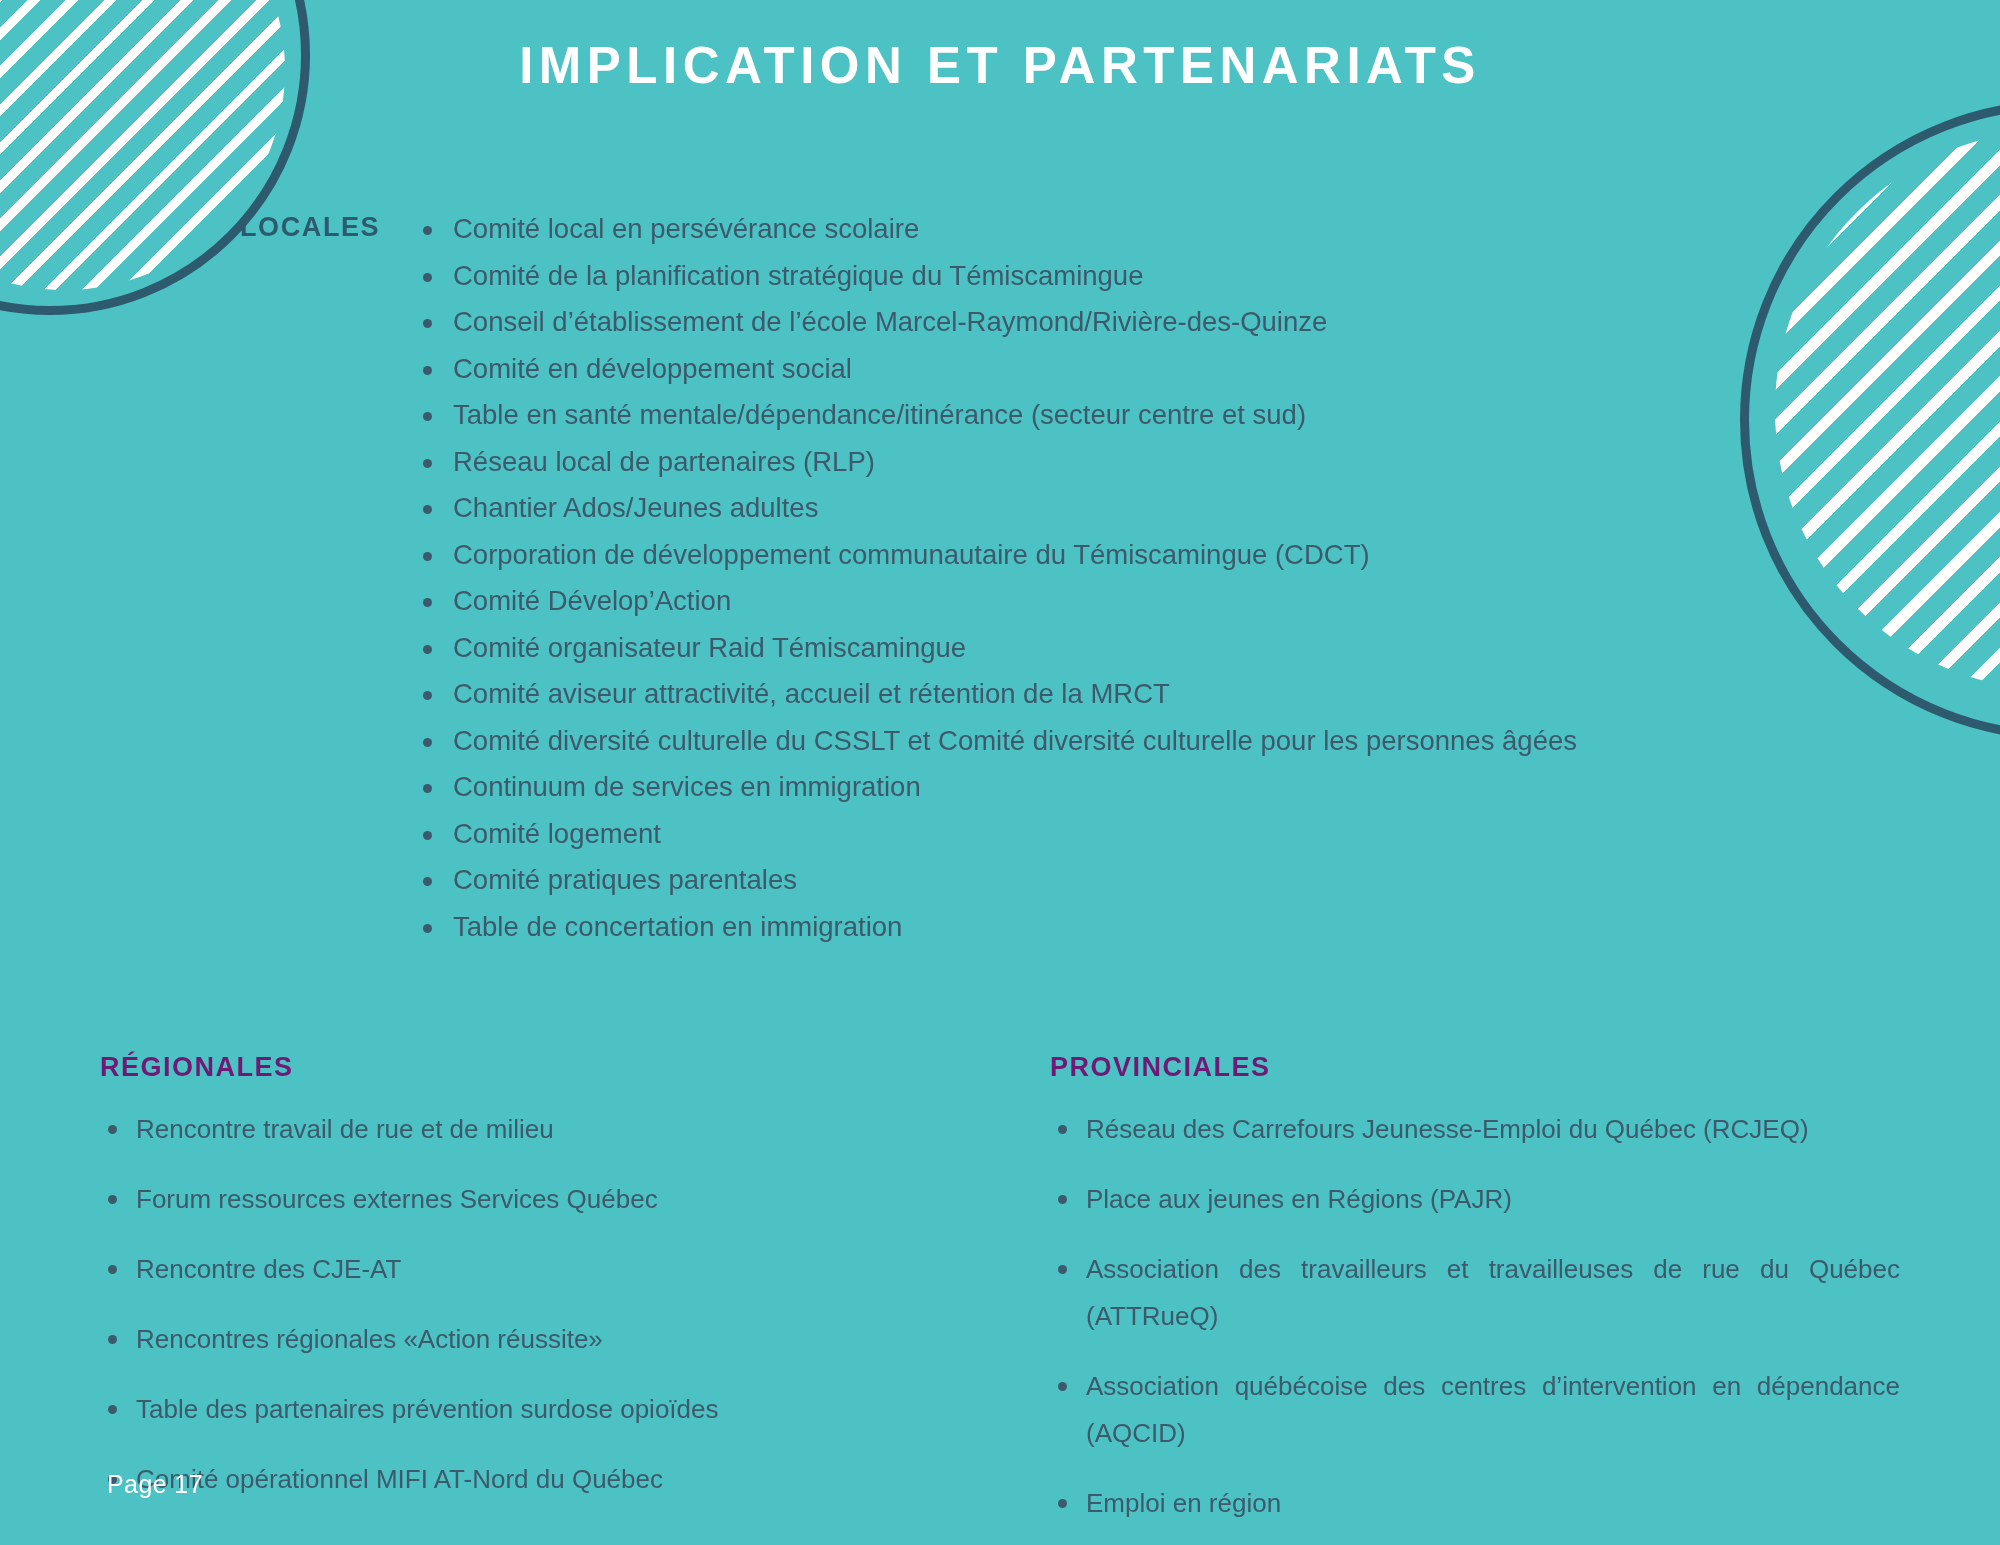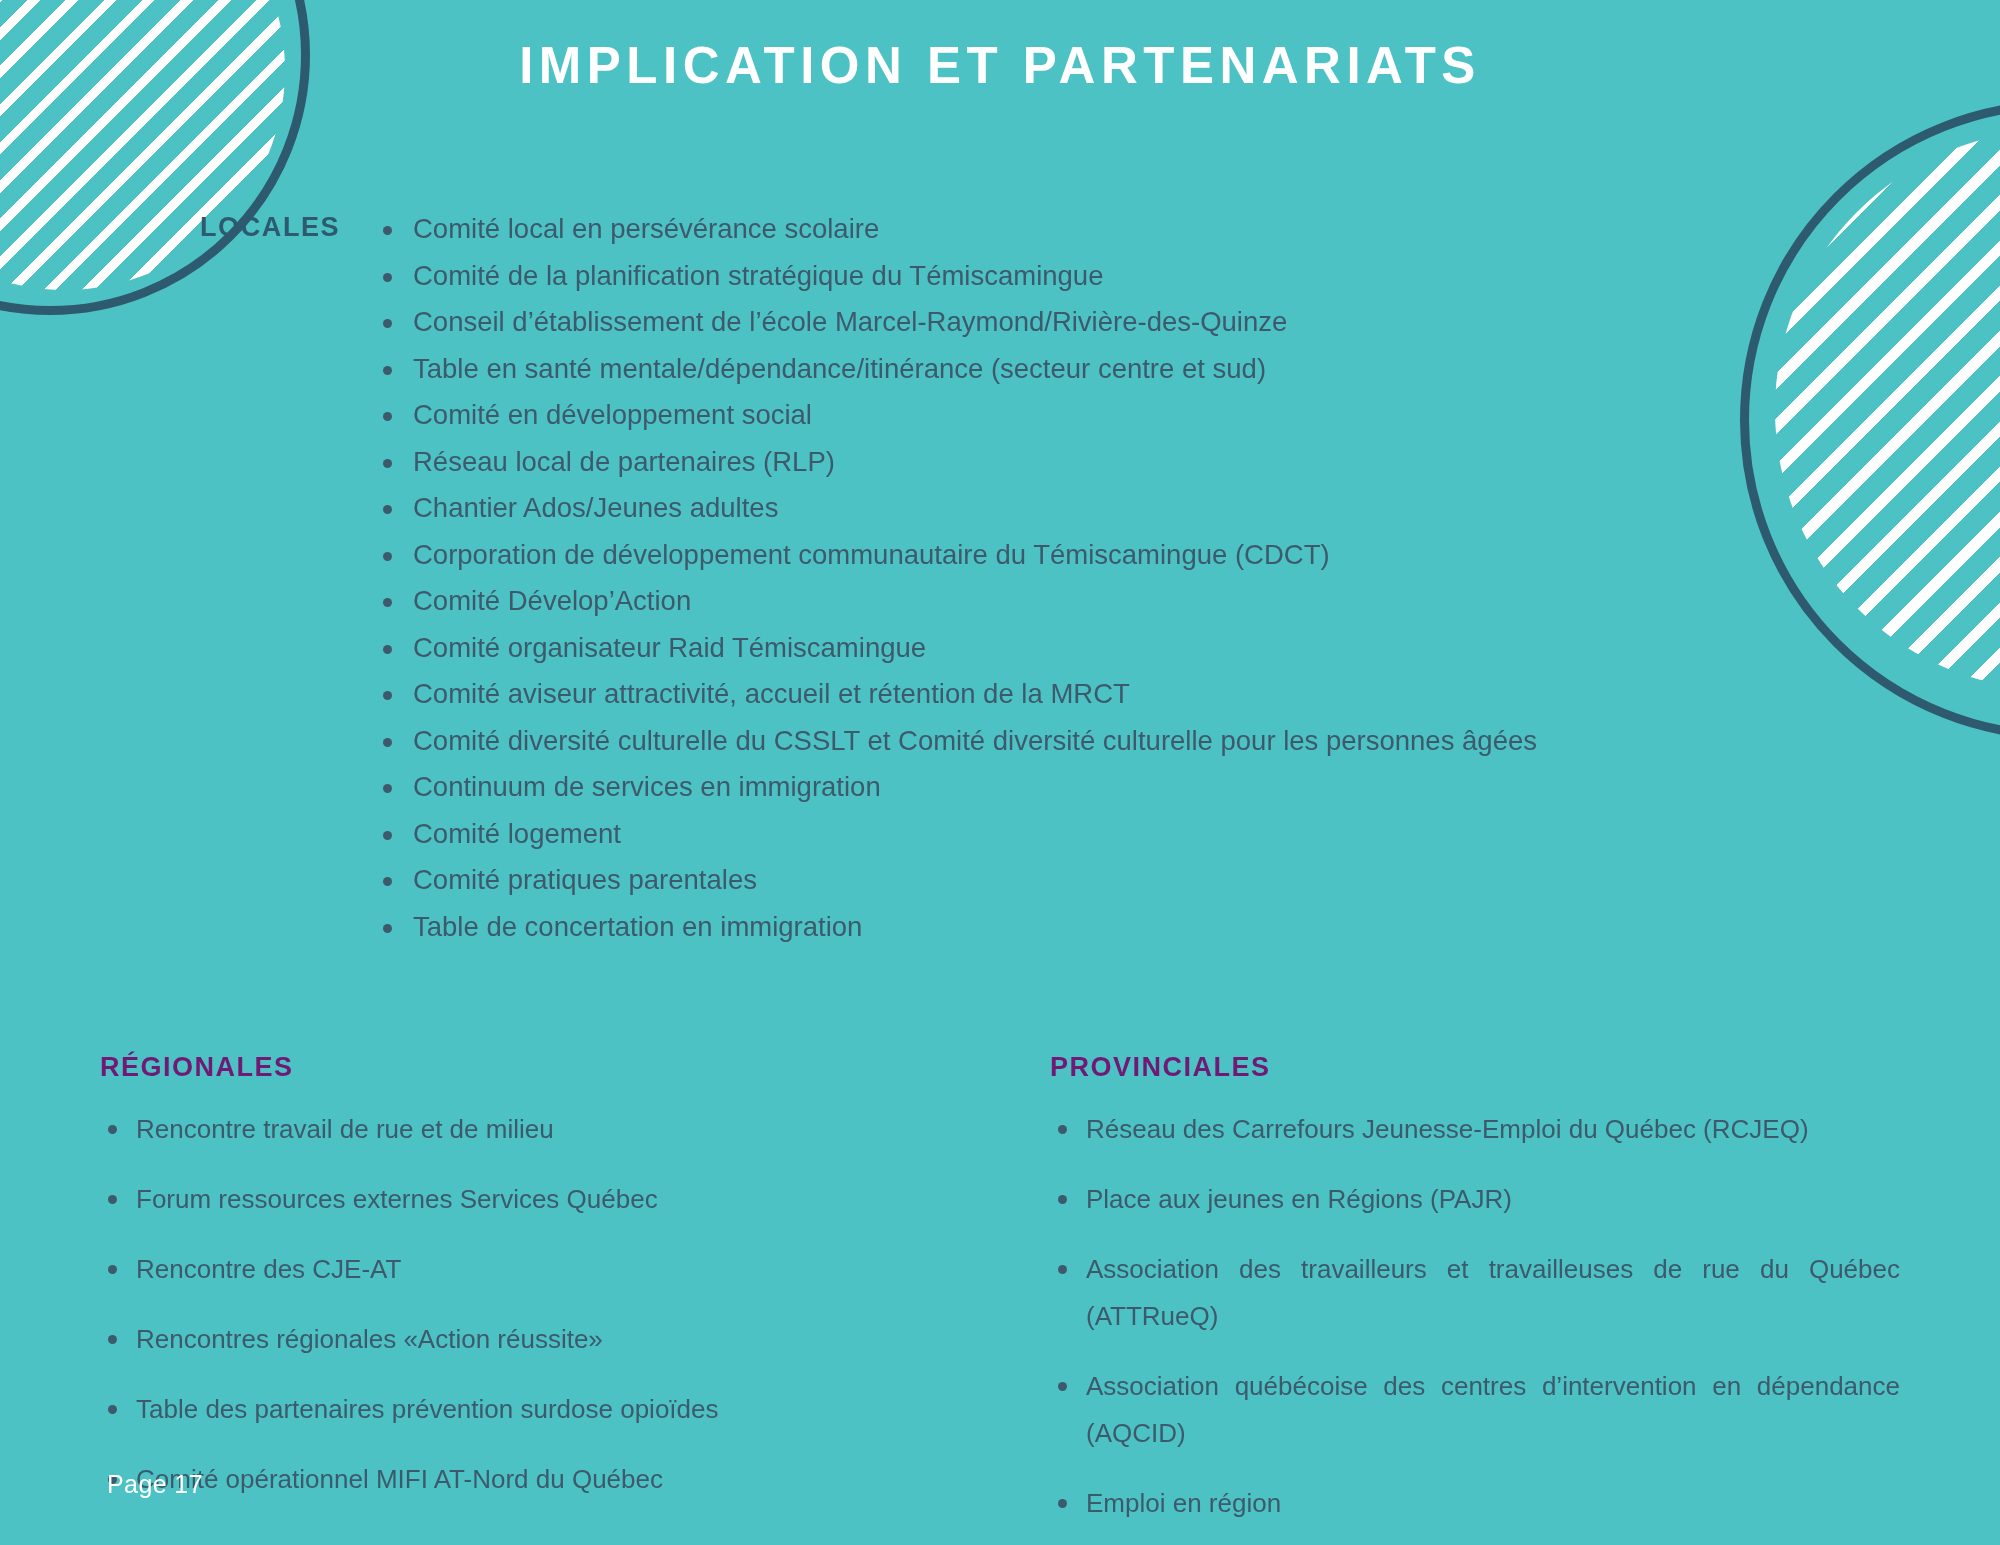--- a/index.html
+++ b/index.html
@@ -100,20 +100,21 @@
     align-items: flex-start;
   }
   #locales-heading {
     color: #2d5a6e;
     font-size: 27px;
     font-weight: bold;
     letter-spacing: 1.6px;
     width: 175px;
     flex: 0 0 175px;
     padding-top: 6px;
+    margin-left: 40px;
   }
   ul.bullets {
     list-style: none;
     margin: 0;
     padding: 0;
   }
   ul.bullets li {
     position: relative;
     color: #3d5a6c;
     font-size: 27.5px;
@@ -193,22 +194,22 @@
 </div>
 
 <div id="page-title">IMPLICATION ET PARTENARIATS</div>
 
 <div id="locales-section">
   <div id="locales-heading">LOCALES</div>
   <ul class="bullets" id="locales-list">
     <li>Comité local en persévérance scolaire</li>
     <li>Comité de la planification stratégique du Témiscamingue</li>
     <li>Conseil d’établissement de l’école Marcel-Raymond/Rivière-des-Quinze</li>
+    <li>Comité en développement social</li>
     <li>Table en santé mentale/dépendance/itinérance (secteur centre et sud)</li>
-    <li>Comité en développement social</li>
     <li>Réseau local de partenaires (RLP)</li>
     <li>Chantier Ados/Jeunes adultes</li>
     <li>Corporation de développement communautaire du Témiscamingue (CDCT)</li>
     <li>Comité Dévelop’Action</li>
     <li>Comité organisateur Raid Témiscamingue</li>
     <li>Comité aviseur attractivité, accueil et rétention de la MRCT</li>
     <li>Comité diversité culturelle du CSSLT et Comité diversité culturelle pour les personnes âgées</li>
     <li>Continuum de services en immigration</li>
     <li>Comité logement</li>
     <li>Comité pratiques parentales</li>

